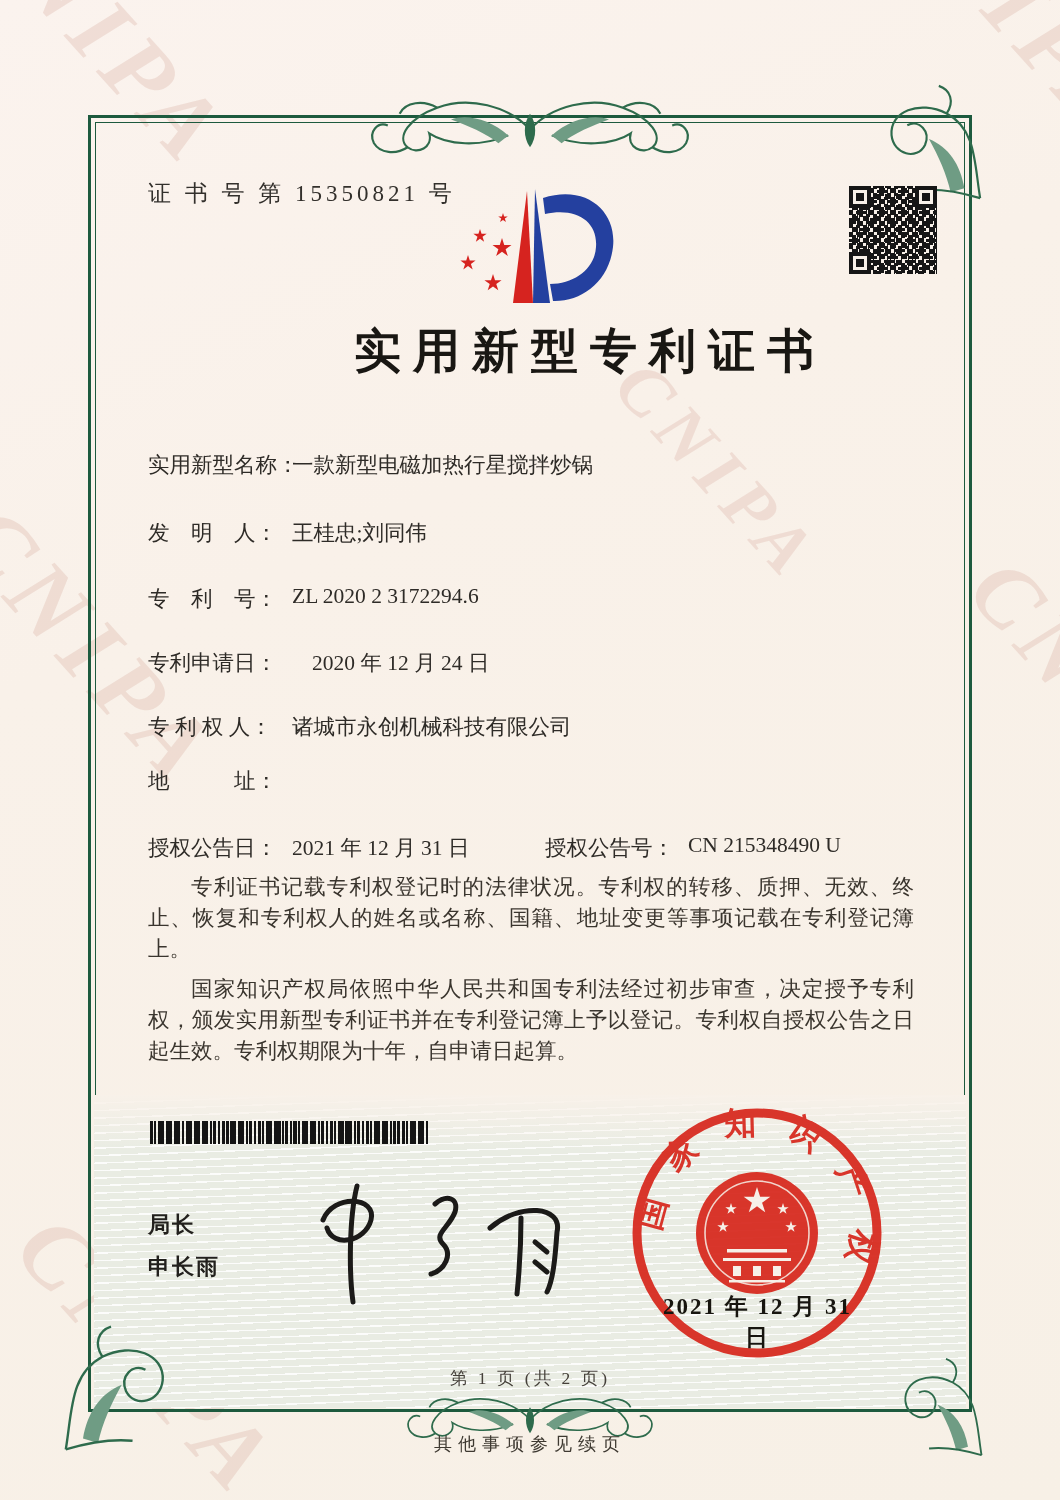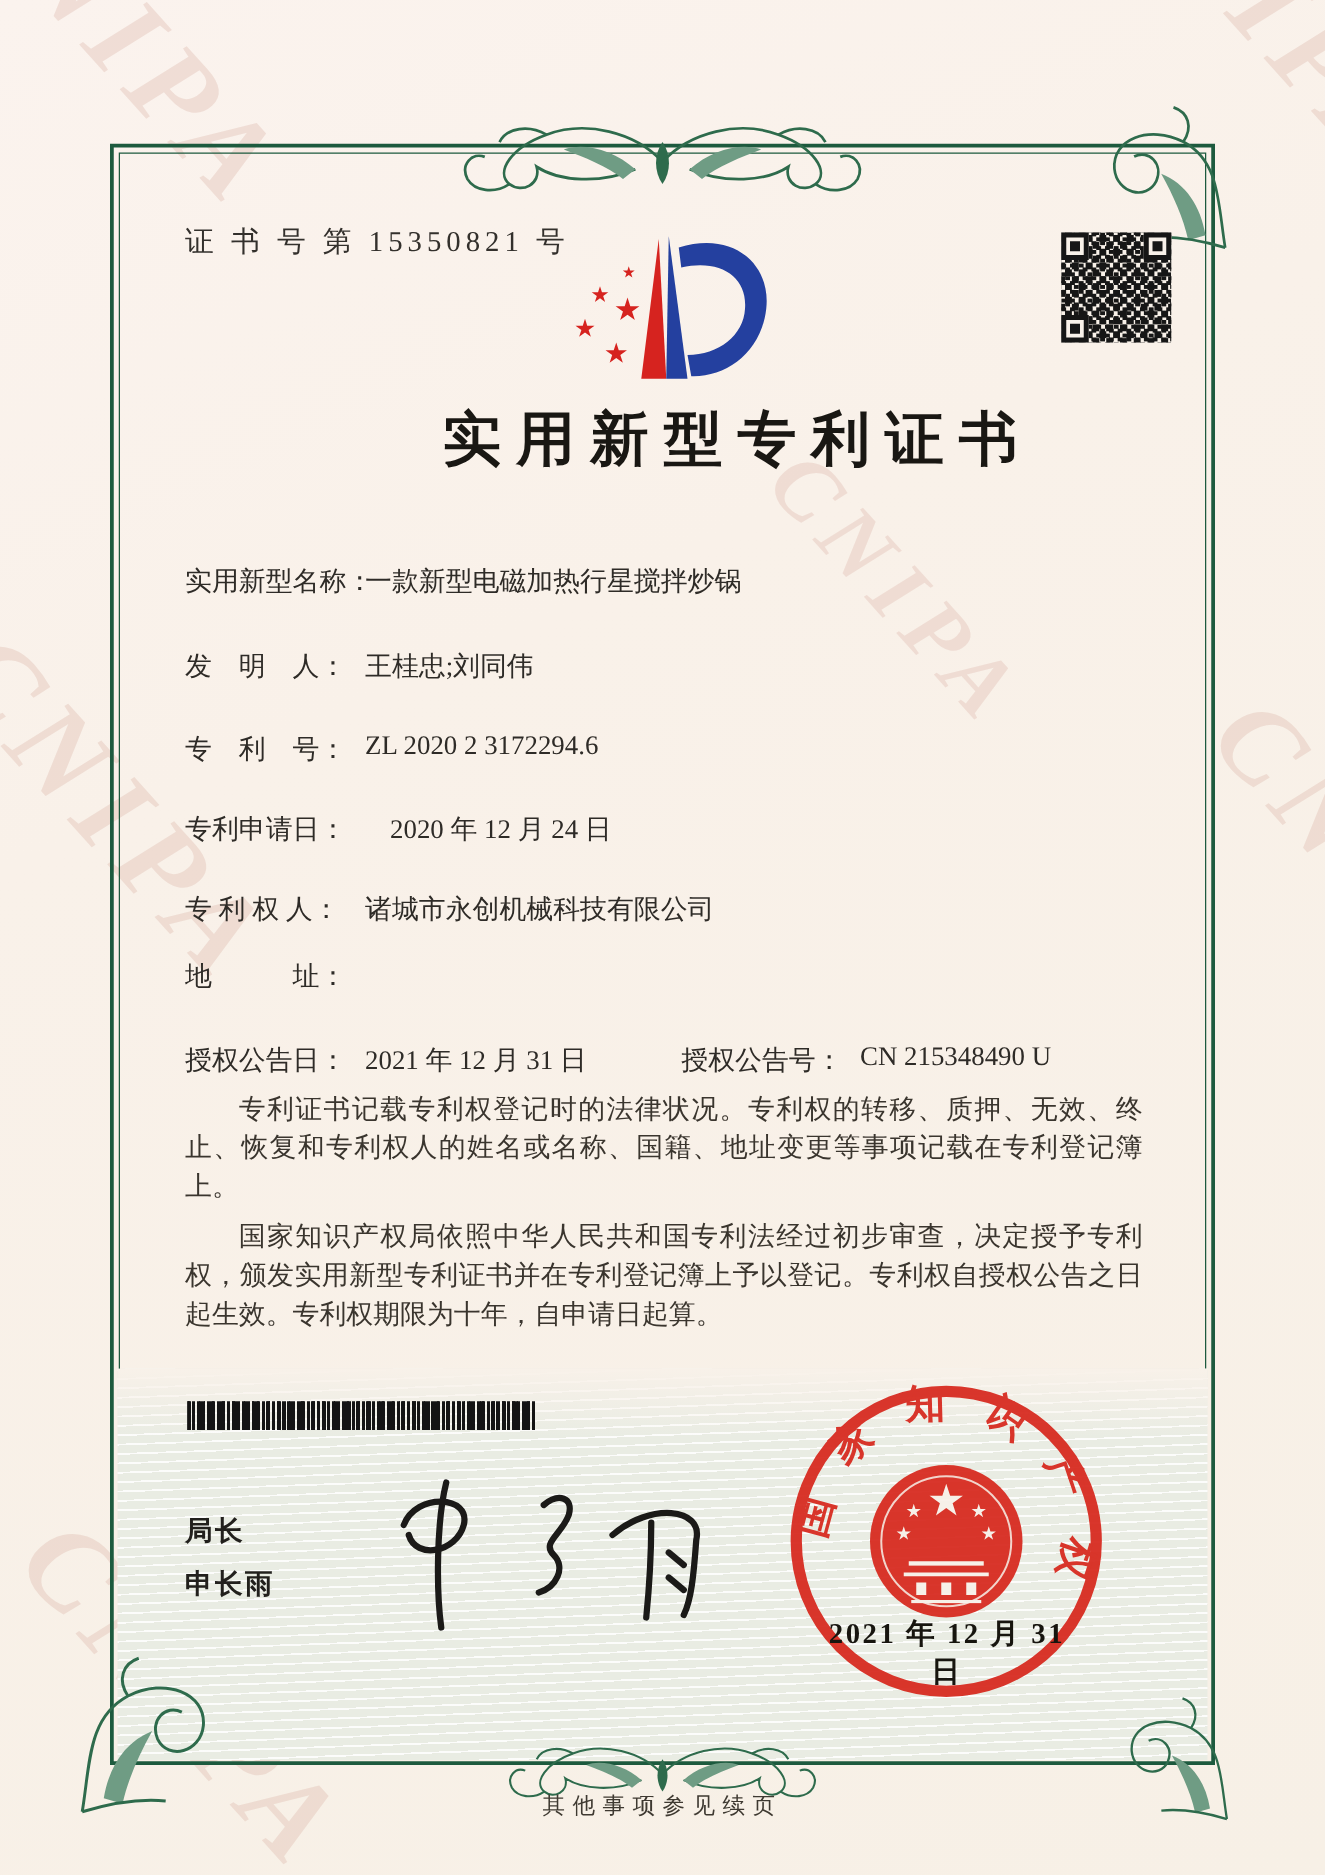--- a/index.html
+++ b/index.html
@@ -227,15 +227,16 @@
       <rect x="100" y="146" width="60" height="3.5" fill="#f8f1e9"></rect>
       <rect x="96" y="155" width="68" height="3" fill="#f8f1e9"></rect>
       <rect x="106" y="163" width="8" height="10" fill="#f8f1e9"></rect>
       <rect x="126" y="163" width="8" height="10" fill="#f8f1e9"></rect>
       <rect x="146" y="163" width="8" height="10" fill="#f8f1e9"></rect>
       <rect x="102" y="177" width="56" height="2.5" fill="#f8f1e9"></rect>
     </g>
   </svg>
   <div class="seal-date">2021 年 12 月 31 日</div>
 
+  <div class="page-info">第 1 页 (共 2 页)</div>
   <div class="footer-note">其他事项参见续页</div>
 
 </div>
 
 </body></html>

